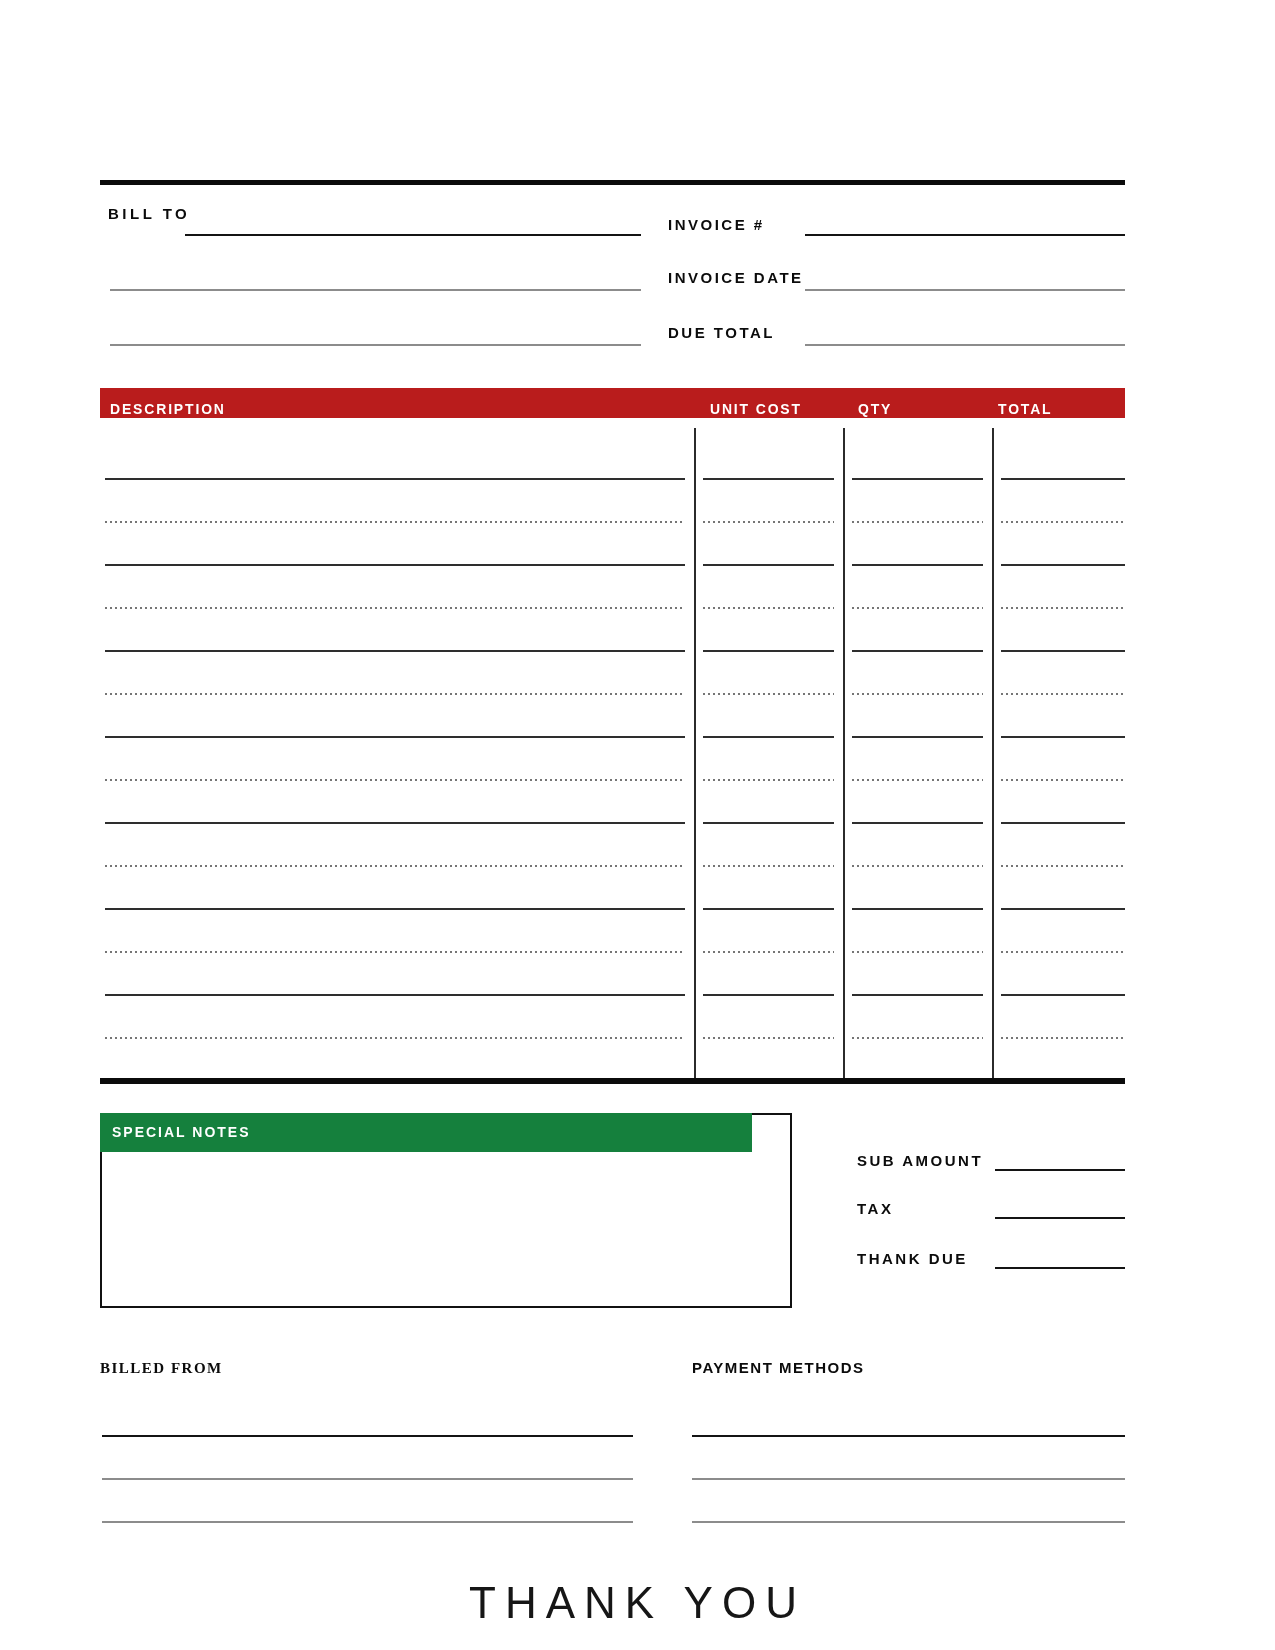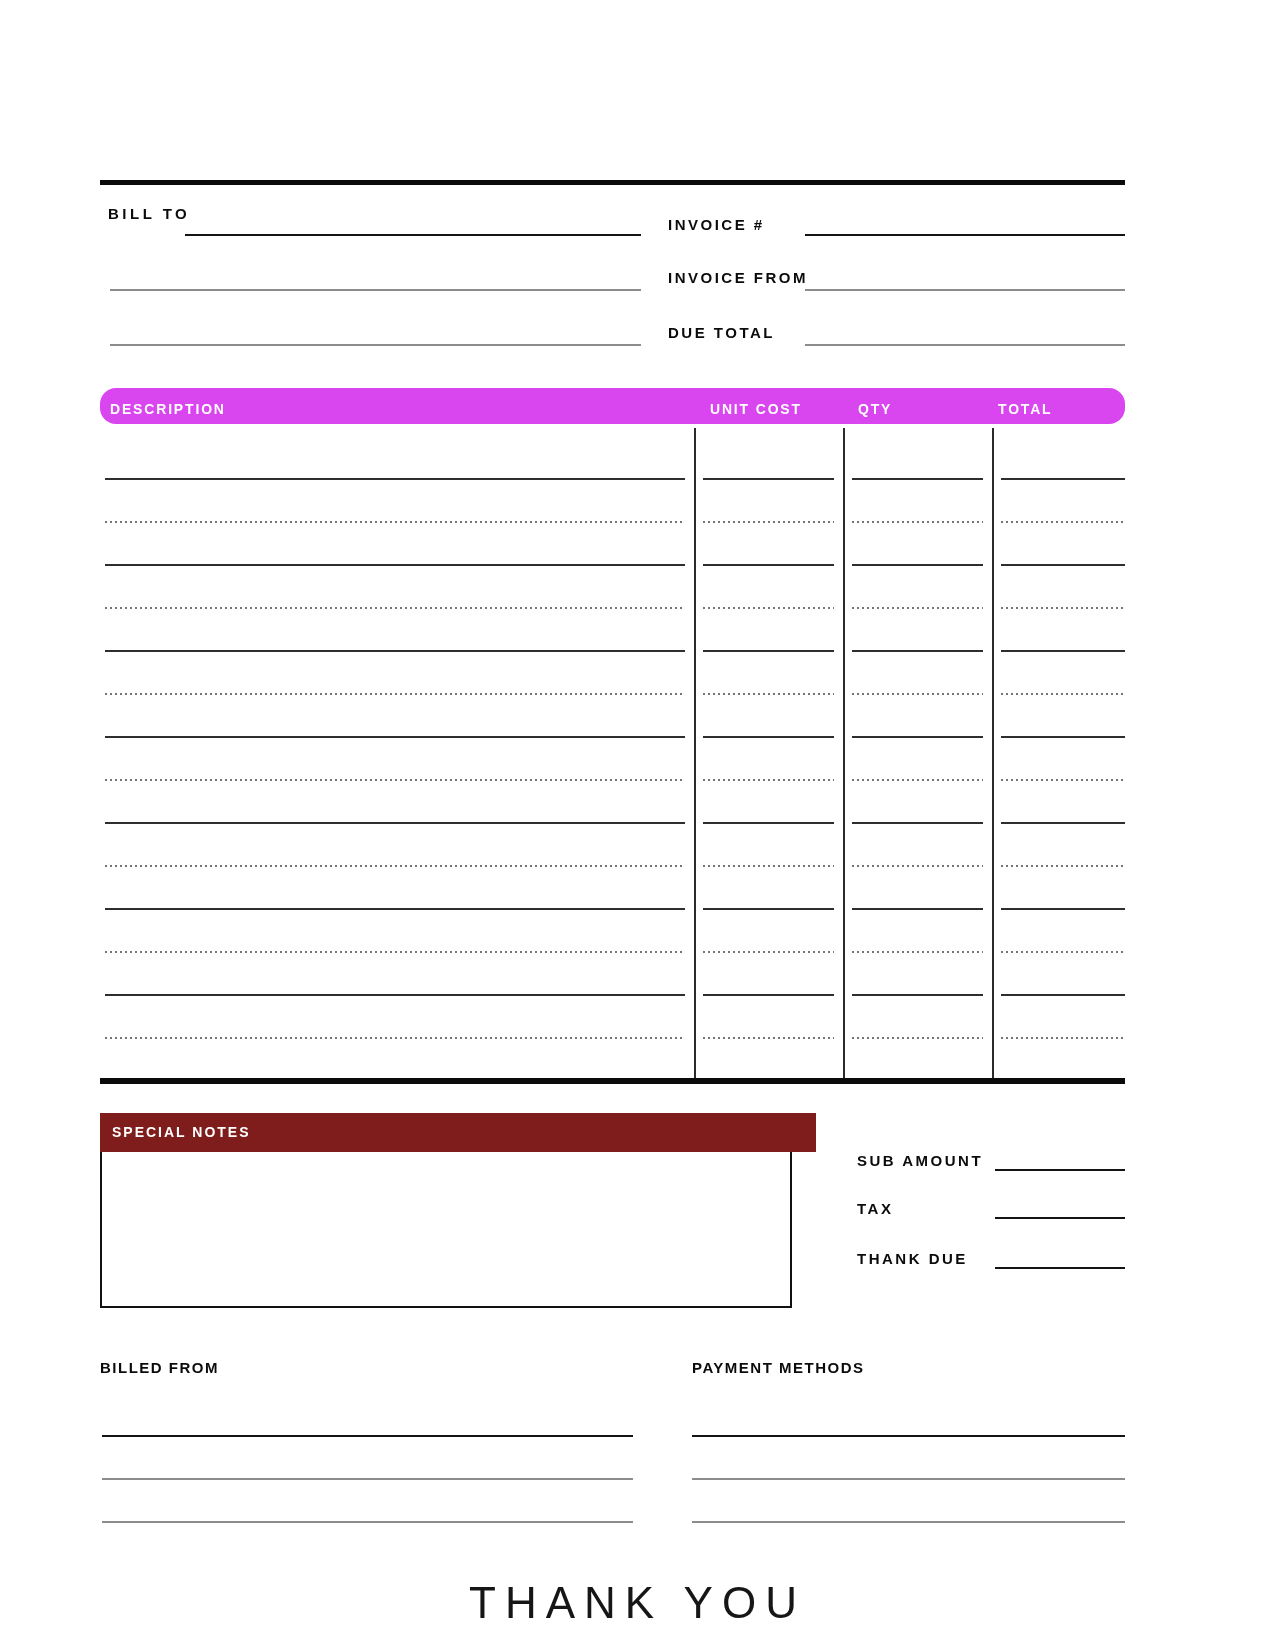--- a/index.html
+++ b/index.html
@@ -13,40 +13,40 @@
   }
   .rule-thick{position:absolute;left:100px;width:1025px;height:5px;background:#0b0b0b;}
   .label{
     position:absolute;font-size:15px;font-weight:700;letter-spacing:2.5px;color:#0b0b0b;
     white-space:nowrap;line-height:1.1;
   }
   .fill-line{position:absolute;height:2px;background:#141414;}
   .fill-line.gray{background:#8c8c8c;}
   
   .tbl-header{
-    position:absolute;left:100px;top:388px;width:1025px;height:36px;background:#d946ef;border-radius:16px;
+    position:absolute;left:100px;top:388px;width:1025px;height:30px;background:#b91c1c;
   }
   .tbl-header .hlabel{
     position:absolute;top:12px;font-size:15px;font-weight:700;letter-spacing:2px;color:#ffffff;
     transform:scaleX(0.93);transform-origin:left center;white-space:nowrap;
   }
   .tbl-body{position:absolute;left:100px;top:428px;width:1025px;height:652px;}
   .vdiv{position:absolute;top:0;width:2px;height:652px;background:#2b2b2b;}
   .cell-line{position:absolute;height:2px;background:#2e2e2e;}
   .cell-line.dashed{
     background:repeating-linear-gradient(90deg,#757575 0 2px,transparent 2px 5px);
   }
   .tbl-bottom{position:absolute;left:100px;top:1078px;width:1025px;height:6px;background:#0b0b0b;}
   
   .notes-box{
     position:absolute;left:100px;top:1113px;width:692px;height:195px;
     border:2px solid #111111;box-sizing:border-box;background:#ffffff;
   }
   .notes-bar{
-    position:absolute;left:-2px;top:-2px;width:716px;height:39px;background:#7f1d1d;
+    position:absolute;left:-2px;top:-2px;width:652px;height:39px;background:#15803d;
   }
   .notes-bar .nlabel{
     position:absolute;left:12px;top:11px;font-size:14px;font-weight:700;letter-spacing:2px;color:#ffffff;
     white-space:nowrap;
   }
   .notes-content{position:absolute;left:2px;top:39px;right:2px;bottom:2px;}
   .thankyou{
     position:absolute;left:0;top:1578px;width:1275px;text-align:center;
     font-size:44px;font-weight:200;letter-spacing:9px;color:#161616;
   }
@@ -59,21 +59,21 @@
   <div class="rule-thick" style="top:180px;"></div>
 
   <div class="label" style="left:108px;top:206px;letter-spacing:3.5px;">BILL TO</div>
   <div class="fill-line" style="left:185px;top:234px;width:456px;"></div>
   <div class="fill-line gray" style="left:110px;top:289px;width:531px;"></div>
   <div class="fill-line gray" style="left:110px;top:344px;width:531px;"></div>
 
   <div class="label" style="left:668px;top:217px;">INVOICE #</div>
   <div class="fill-line" style="left:805px;top:234px;width:320px;"></div>
 
-  <div class="label" style="left:668px;top:270px;">INVOICE FROM</div>
+  <div class="label" style="left:668px;top:270px;">INVOICE DATE</div>
   <div class="fill-line gray" style="left:805px;top:289px;width:320px;"></div>
 
   <div class="label" style="left:668px;top:325px;">DUE TOTAL</div>
   <div class="fill-line gray" style="left:805px;top:344px;width:320px;"></div>
 
   <div class="tbl-header">
     <div class="hlabel" style="left:10px;">DESCRIPTION</div>
     <div class="hlabel" style="left:610px;">UNIT COST</div>
     <div class="hlabel" style="left:758px;">QTY</div>
     <div class="hlabel" style="left:898px;">TOTAL</div>
@@ -152,21 +152,21 @@
 
   <div class="label" style="left:857px;top:1153px;">SUB AMOUNT</div>
   <div class="fill-line" style="left:995px;top:1169px;width:130px;"></div>
 
   <div class="label" style="left:857px;top:1201px;">TAX</div>
   <div class="fill-line" style="left:995px;top:1217px;width:130px;"></div>
 
   <div class="label" style="left:857px;top:1251px;">THANK DUE</div>
   <div class="fill-line" style="left:995px;top:1267px;width:130px;"></div>
 
-  <div class="label" style="left:100px;top:1360px;letter-spacing:1.5px;">BILLED FROM</div>
+  <div class="label" style="left:100px;top:1360px;letter-spacing:1.5px;font-family:Liberation Serif, serif;">BILLED FROM</div>
   <div class="fill-line" style="left:102px;top:1435px;width:531px;"></div>
   <div class="fill-line gray" style="left:102px;top:1478px;width:531px;"></div>
   <div class="fill-line gray" style="left:102px;top:1521px;width:531px;"></div>
 
   <div class="label" style="left:692px;top:1360px;letter-spacing:1.5px;">PAYMENT METHODS</div>
   <div class="fill-line" style="left:692px;top:1435px;width:433px;"></div>
   <div class="fill-line gray" style="left:692px;top:1478px;width:433px;"></div>
   <div class="fill-line gray" style="left:692px;top:1521px;width:433px;"></div>
 
   <div class="thankyou">THANK YOU</div>

